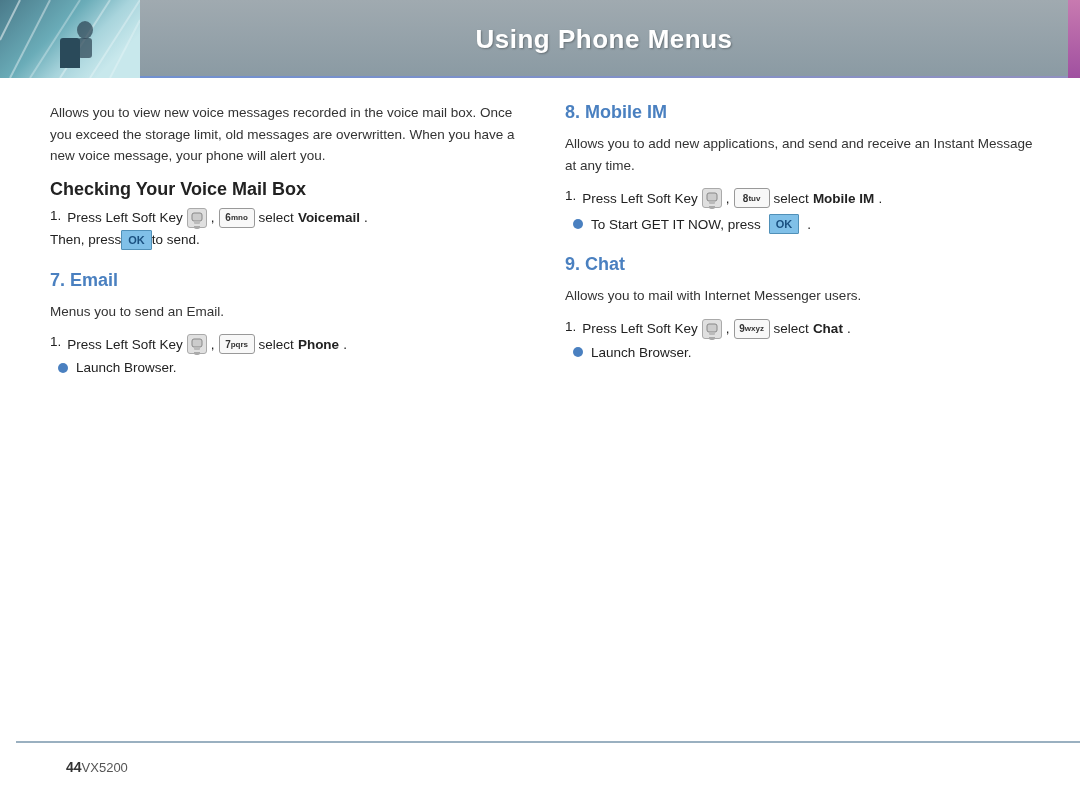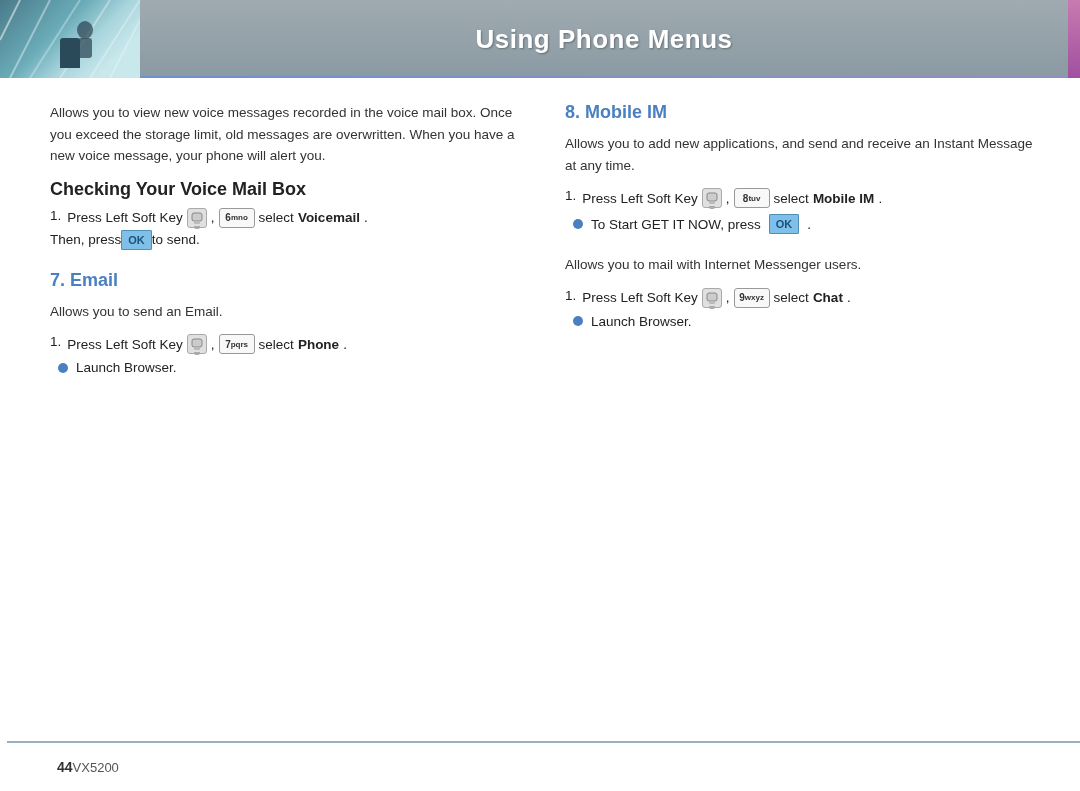--- a/index.html
+++ b/index.html
@@ -173,21 +173,21 @@
       flex-shrink: 0;
     }
     .section-sep {
       margin-bottom: 20px;
     }
 
     
     .footer {
       position: absolute;
       bottom: 0;
-      left: 7px;
+      left: 16px;
       right: 0;
       height: 50px;
       border-top: 2px solid #9ab0c0;
       display: flex;
       align-items: center;
       padding: 0 50px;
     }
     .footer-page {
       font-size: 14px;
       font-weight: bold;
@@ -265,21 +265,21 @@
       </ol>
       <div class="step-indent">
         <span>Then, press</span>
         <span class="key-ok">OK</span>
         <span>to send.</span>
       </div>
     </div>
 
     <div class="section-sep">
       <div class="section-title">7. Email</div>
-      <div class="section-body">Allows you to send an Email.</div>
+      <div class="section-body">Menus you to send an Email.</div>
 
       <ol class="numbered-list">
         <li>
           <span class="num-prefix">1.</span>
           <span style="display:flex;align-items:center;gap:4px;flex-wrap:wrap;">
             <span>Press Left Soft Key</span>
             <span class="key-soft">
               <svg width="12" height="14" viewBox="0 0 12 14">
                   <rect x="1" y="2" width="10" height="8" rx="2" fill="#ccc" stroke="#888" stroke-width="1"></rect>
                   <rect x="3" y="10" width="6" height="3" rx="1" fill="#bbb"></rect>
@@ -330,20 +330,21 @@
         <span class="bullet-dot"></span>
         <span style="display:flex;align-items:center;gap:8px;">
           <span>To Start GET IT NOW, press</span>
           <span class="key-ok">OK</span>
           <span>.</span>
         </span>
       </div>
     </div>
 
     <div class="section-sep">
+      <div class="section-title">9. Chat</div>
       <div class="section-body">Allows you to mail with Internet Messenger users.</div>
 
       <ol class="numbered-list">
         <li>
           <span class="num-prefix">1.</span>
           <span style="display:flex;align-items:center;gap:4px;flex-wrap:wrap;">
             <span>Press Left Soft Key</span>
             <span class="key-soft">
               <svg width="12" height="14" viewBox="0 0 12 14">
                   <rect x="1" y="2" width="10" height="8" rx="2" fill="#ccc" stroke="#888" stroke-width="1"></rect>

